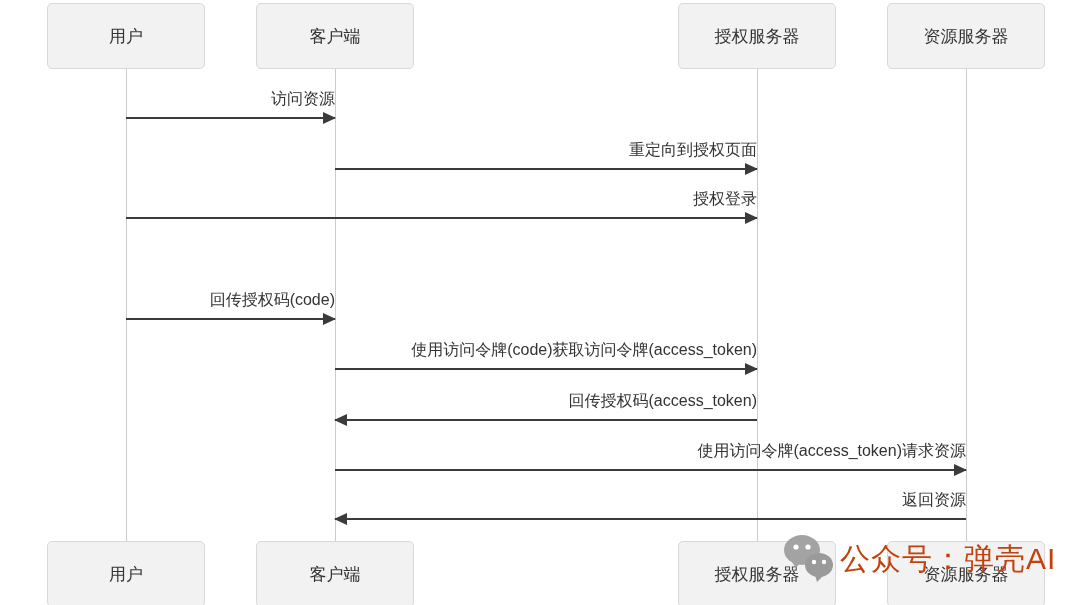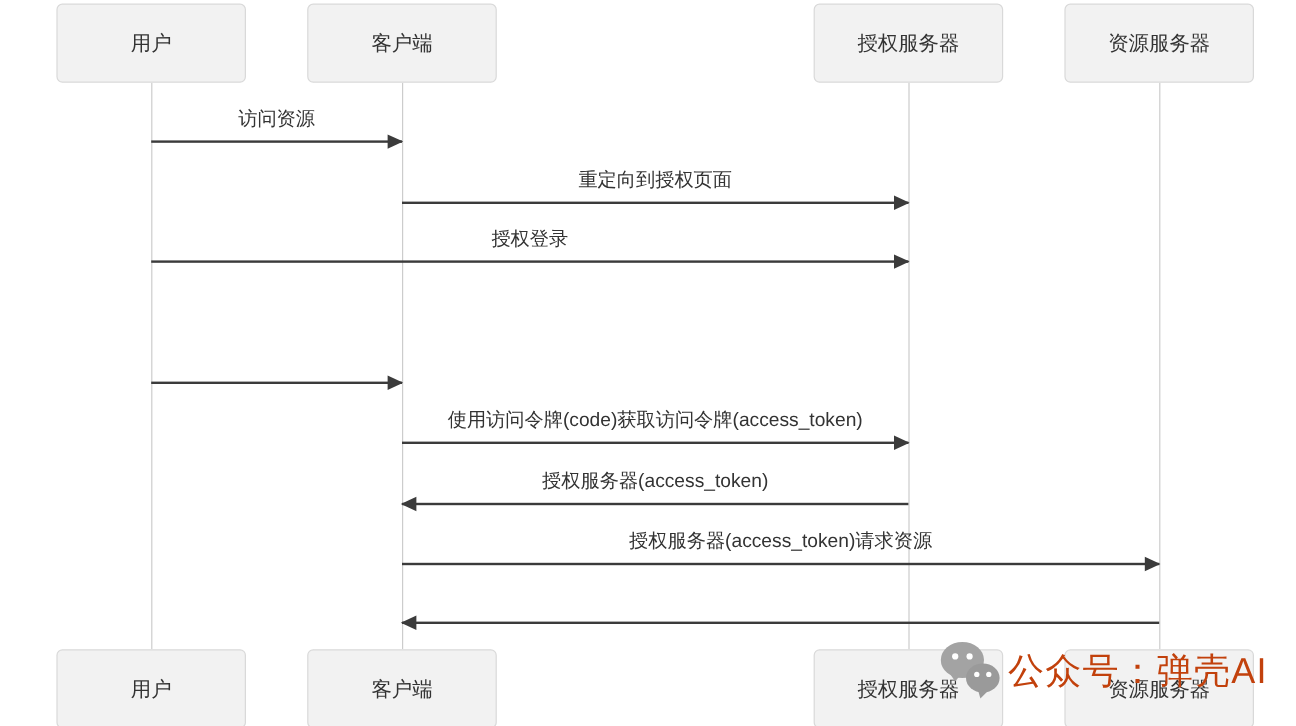--- a/index.html
+++ b/index.html
@@ -45,21 +45,21 @@
   
   .message {
     position: absolute;
     height: 27px;
     z-index: 3;
   }
   .msg-label {
     position: absolute;
     left: 0; right: 0;
     bottom: 9px;
-    text-align: center;
+    text-align: right;
     font-size: 16px;
     color: #333333;
     white-space: nowrap;
   }
   .msg-line {
     position: absolute;
     left: 0; right: 0;
     bottom: 0;
     height: 2px;
     background: #3b3b3b;
@@ -131,47 +131,49 @@
 
   <div class="message dir-right" style="left:126px; top:192px; width:631px">
     <div class="msg-label">授权登录</div>
     <div class="msg-line">
         <div class="arrowhead"></div>
       </div>
   </div>
 
 
   <div class="message dir-right" style="left:126px; top:293px; width:209px">
+    <div class="msg-label">回传授权码(code)</div>
     <div class="msg-line">
         <div class="arrowhead"></div>
       </div>
   </div>
 
   <div class="message dir-right" style="left:335px; top:343px; width:422px">
     <div class="msg-label">使用访问令牌(code)获取访问令牌(access_token)</div>
     <div class="msg-line">
         <div class="arrowhead"></div>
       </div>
   </div>
 
   <div class="message dir-left" style="left:335px; top:394px; width:422px">
-    <div class="msg-label">授权服务器(access_token)</div>
+    <div class="msg-label">回传授权码(access_token)</div>
     <div class="msg-line">
         <div class="arrowhead"></div>
       </div>
   </div>
 
   <div class="message dir-right" style="left:335px; top:444px; width:631px">
-    <div class="msg-label">授权服务器(access_token)请求资源</div>
+    <div class="msg-label">使用访问令牌(access_token)请求资源</div>
     <div class="msg-line">
         <div class="arrowhead"></div>
       </div>
   </div>
 
   <div class="message dir-left" style="left:335px; top:493px; width:631px">
+    <div class="msg-label">返回资源</div>
     <div class="msg-line">
         <div class="arrowhead"></div>
       </div>
   </div>
 
   <div class="actor-box bottom" style="left:47px">
     <span>用户</span>
   </div>
   <div class="actor-box bottom" style="left:256px">
     <span>客户端</span>

